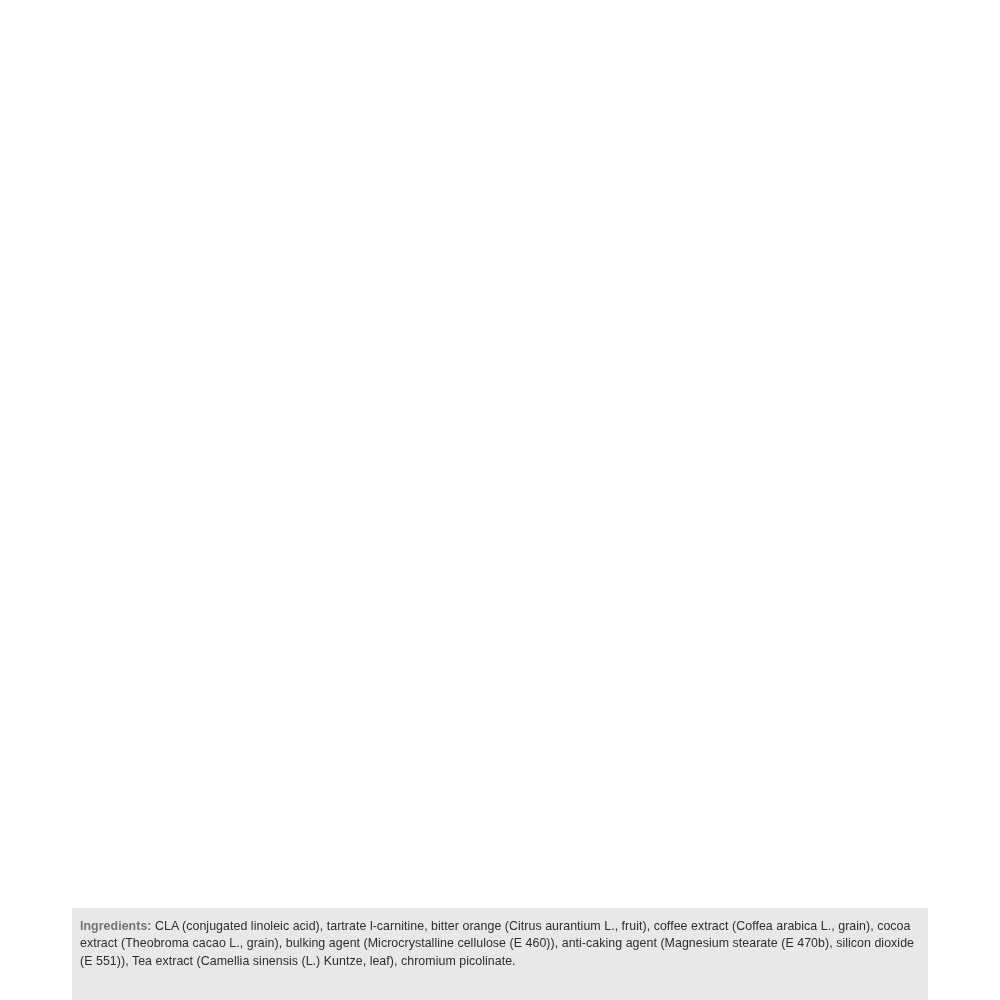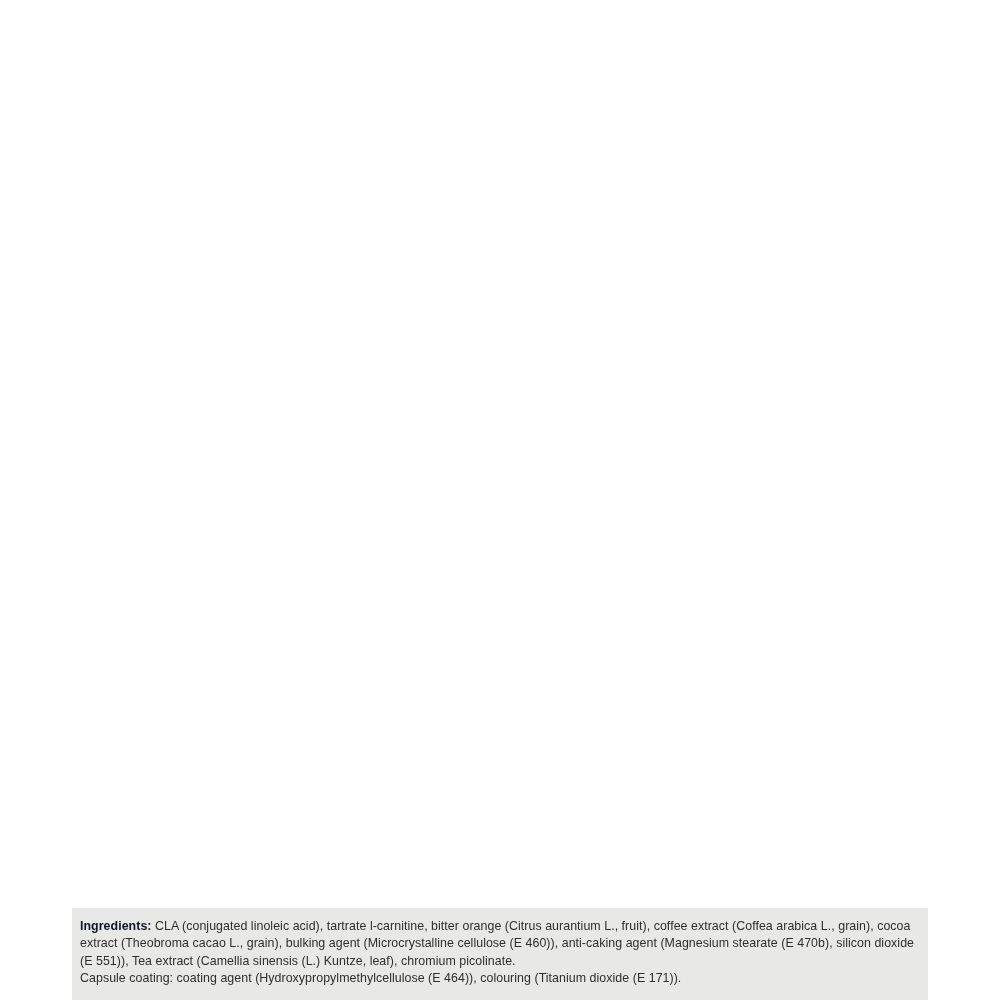--- a/index.html
+++ b/index.html
@@ -33,34 +33,33 @@
     margin: 0;
     color: #2e2e2e;
     font-family: "Liberation Sans", sans-serif;
     font-size: 12.4px;
     line-height: 17.4px;
     letter-spacing: 0.05px;
     text-align: left;
   }
   .ingredients-text .label {
     font-weight: bold;
-    color: #0f172a;
+    color: #737373;
   }
   .coating-line {
     margin: 0;
     color: #2e2e2e;
     font-family: "Liberation Sans", sans-serif;
     font-size: 12.4px;
     line-height: 17.4px;
     letter-spacing: 0.05px;
   }
 </style>
 </head>
 <body>
 
 <div class="page">
 
   <div class="ingredients-panel">
     <p class="ingredients-text"><span class="label">Ingredients:</span><span> CLA (conjugated linoleic acid), tartrate l-carnitine, bitter orange (Citrus aurantium L., fruit), coffee extract (Coffea arabica L., grain), cocoa extract (Theobroma cacao L., grain), bulking agent (Microcrystalline cellulose (E 460)), anti-caking agent (Magnesium stearate (E 470b), silicon dioxide (E 551)), Tea extract (Camellia sinensis (L.) Kuntze, leaf), chromium picolinate.</span></p>
-    <p class="coating-line">Capsule coating: coating agent (Hydroxypropylmethylcellulose (E 464)), colouring (Titanium dioxide (E 171)).</p>
   </div>
 
 </div>
 
 </body></html>

